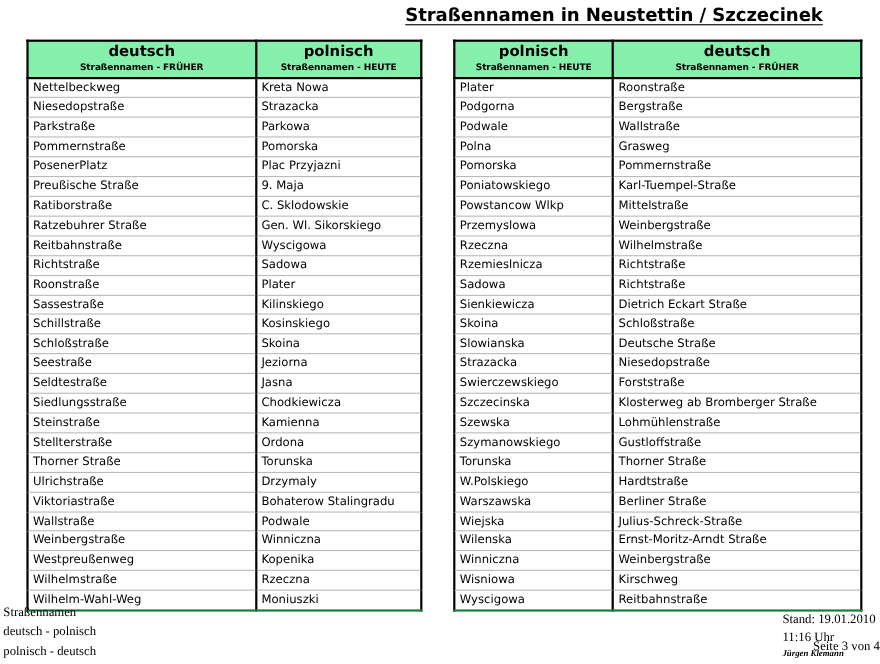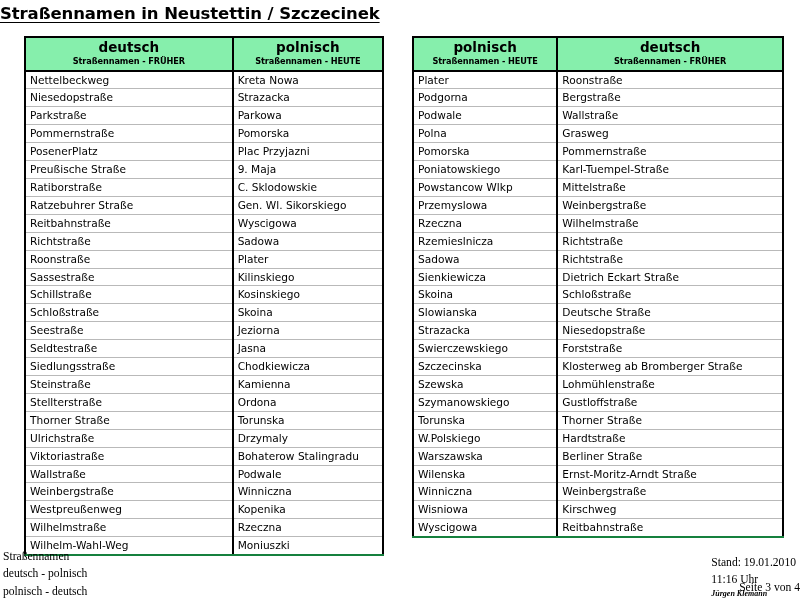--- a/index.html
+++ b/index.html
@@ -15,21 +15,21 @@
     color: #000000;
     overflow: hidden;
   }
 
   
   .page-title {
     position: absolute;
     top: 4px;
     left: 0;
     width: 748px;
-    text-align: left;
+    text-align: right;
     font-size: 16.5px;
     font-weight: bold;
     letter-spacing: -0.1px;
     text-decoration: underline;
     text-underline-offset: 3px;
   }
 
   
   .tables {
     position: absolute;
@@ -369,20 +369,24 @@
           </tr>
           <tr>
             <td>W.Polskiego</td>
             <td>Hardtstraße</td>
           </tr>
           <tr>
             <td>Warszawska</td>
             <td>Berliner Straße</td>
           </tr>
           <tr>
+            <td>Wiejska</td>
+            <td>Julius-Schreck-Straße</td>
+          </tr>
+          <tr>
             <td>Wilenska</td>
             <td>Ernst-Moritz-Arndt Straße</td>
           </tr>
           <tr>
             <td>Winniczna</td>
             <td>Weinbergstraße</td>
           </tr>
           <tr>
             <td>Wisniowa</td>
             <td>Kirschweg</td>

